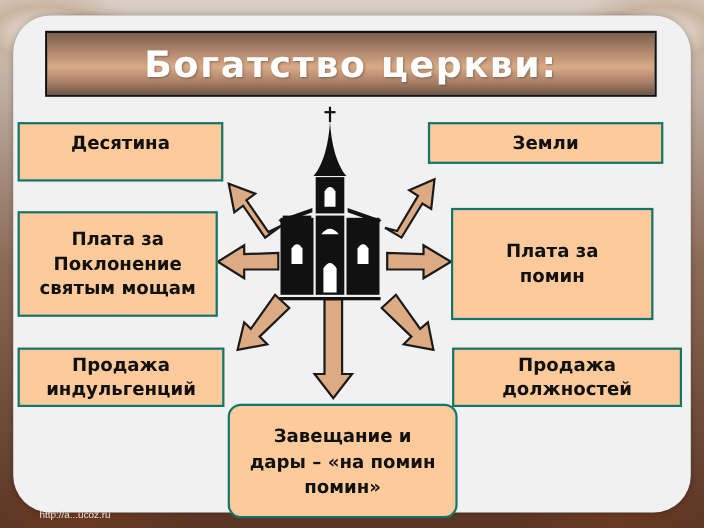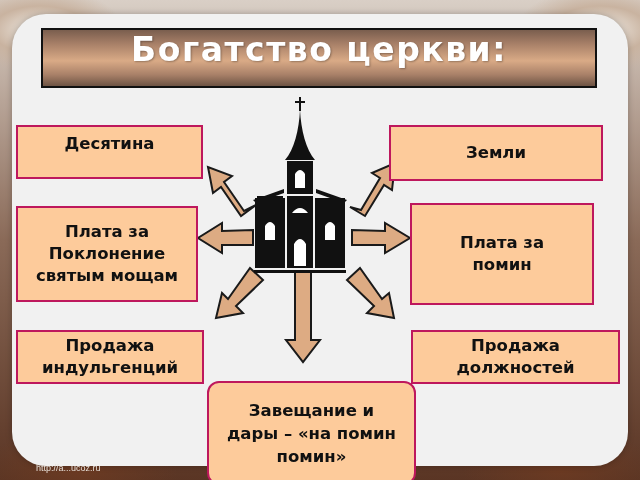--- a/index.html
+++ b/index.html
@@ -15,31 +15,31 @@
   }
   .panel {
     position:absolute; left:12px; top:14px; width:616px; height:452px;
     background:#f1f1f1; border-radius:34px;
     box-shadow: 0 0 6px rgba(0,0,0,0.25);
   }
   .title-bar {
     position:absolute; left:41px; top:28px; width:556px; height:60px;
     border:2px solid #111;
     background: linear-gradient(180deg, #7a5e4e 0%, #a88068 25%, #d9aa86 55%, #a88068 80%, #6e5444 100%);
-    display:flex; justify-content:center; box-sizing:border-box;
+    display:flex; align-items:center; justify-content:center; box-sizing:border-box;
   }
   .title-bar span {
     color:#fff; font-weight:bold; font-size:33px; letter-spacing:1.5px;
     text-shadow: 1px 1px 2px rgba(0,0,0,0.3);
   }
   .box {
-    position:absolute; background:#fdcb9b; border:2px solid #be185d;
+    position:absolute; background:#fdcb9b; border:2px solid #0f766e;
     box-sizing:border-box; font-weight:bold; color:#111; text-align:center;
     font-size:16.5px; line-height:22px; display:flex; flex-direction:column;
-    align-items:center; justify-content:center; white-space:nowrap;margin-top:14px;
+    align-items:center; justify-content:center; white-space:nowrap;
   }
   .watermark {
     position:absolute; left:36px; top:463px; font-size:9px; color:#e8e0d8;
     font-family:Liberation Sans, sans-serif;
   }
   svg.art { position:absolute; left:0; top:0; }
 </style>
 </head>
 <body>
 
@@ -91,21 +91,21 @@
     <path d="M294,266 L294,244 Q300,234 306,244 L306,266 Z" fill="#fff"></path>
 
     <rect x="254" y="270" width="92" height="3" fill="#111"></rect>
   </g>
 </svg>
 
 <div class="box" style="left:16px; top:111px; width:187px; height:54px; justify-content:flex-start; padding-top:6px;">
   <span>Десятина</span>
 </div>
 
-<div class="box" style="left:389px; top:111px; width:214px; height:56px;">
+<div class="box" style="left:389px; top:111px; width:214px; height:38px;">
   <span>Земли</span>
 </div>
 
 <div class="box" style="left:16px; top:192px; width:182px; height:96px;">
   <span>Плата за</span>
   <span>Поклонение</span>
   <span>святым мощам</span>
 </div>
 
 <div class="box" style="left:410px; top:189px; width:184px; height:102px;">

